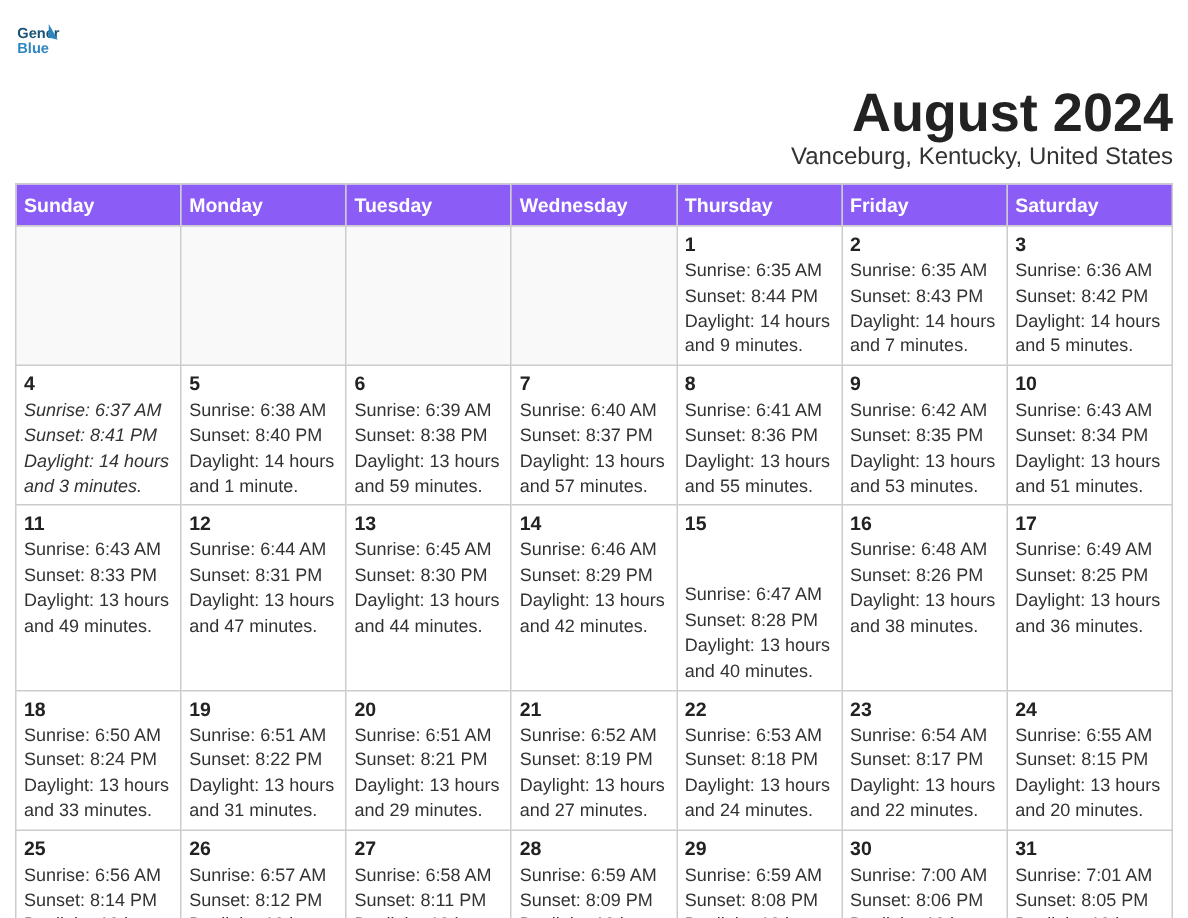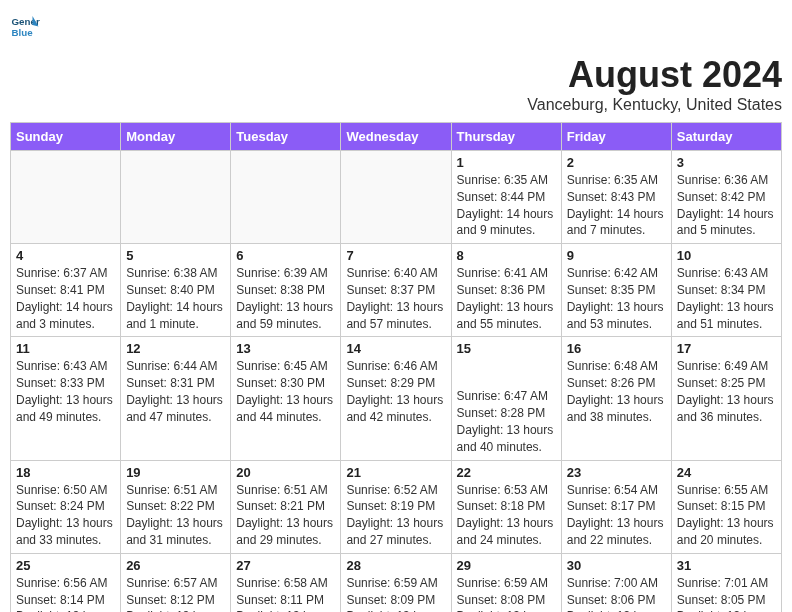--- a/index.html
+++ b/index.html
@@ -140,21 +140,21 @@
           <div class="day-number">3</div>
           <div class="day-info" style="white-space: pre-line;">Sunrise: 6:36 AM
 Sunset: 8:42 PM
 Daylight: 14 hours
 and 5 minutes.</div>
         </td>
       </tr>
       <tr>
         <td>
           <div class="day-number">4</div>
-          <div class="day-info" style="white-space: pre-line;">Sunrise: 6:37 AM
+          <div class="day-info" style="white-space: pre-line; font-style: italic;">Sunrise: 6:37 AM
 Sunset: 8:41 PM
 Daylight: 14 hours
 and 3 minutes.</div>
         </td>
         <td>
           <div class="day-number">5</div>
           <div class="day-info" style="white-space: pre-line;">Sunrise: 6:38 AM
 Sunset: 8:40 PM
 Daylight: 14 hours
 and 1 minute.</div>

